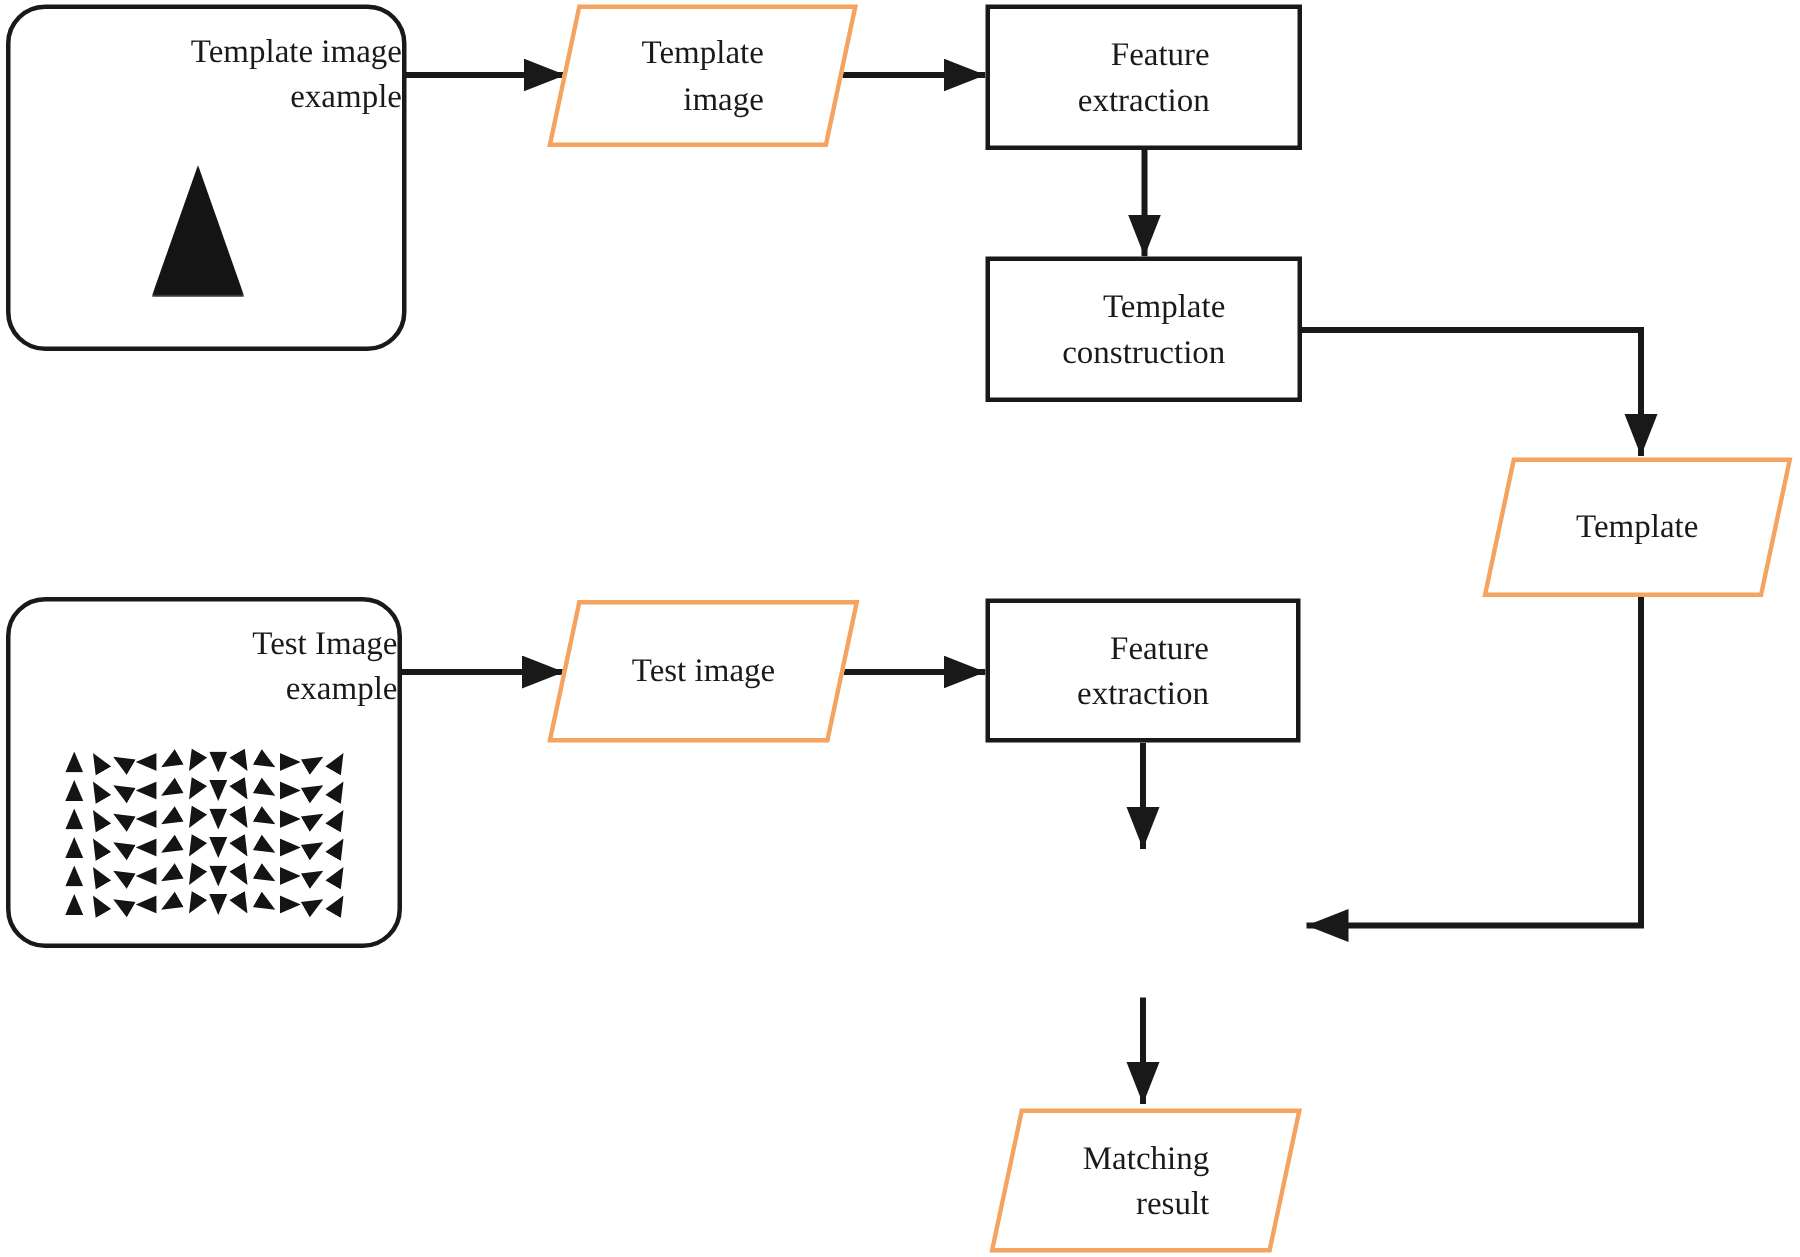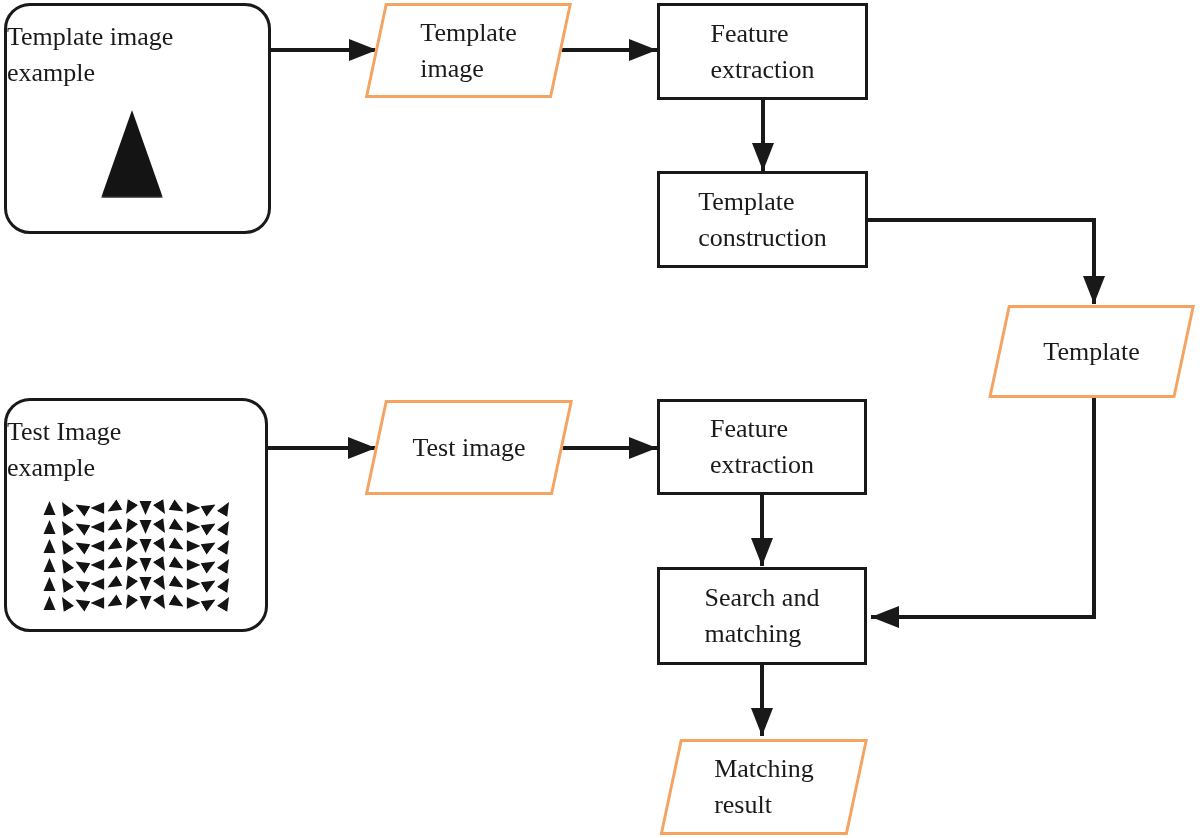--- a/index.html
+++ b/index.html
@@ -25,22 +25,22 @@
     width: 1200px; height: 838px;
   }
   .edges-svg polyline {
     fill: none;
     stroke: var(--line);
     stroke-width: 4;
   }
   
   .node-label {
     white-space: pre-line;
-    text-align: left;
-    font-size: 26px;
+    text-align: right;
+    font-size: 22px;
     line-height: 1.38;
     color: var(--ink);
   }
   .rect-node {
     position: absolute;
     border: 3px solid var(--line);
     background: var(--bg);
     display: flex;
     align-items: center;
     justify-content: center;
@@ -249,24 +249,20 @@
   <div class="para-node" style="left:385px; top:400px; width:188px; height:95px;">
     <div class="para-border"></div>
     <div class="node-label">Test image</div>
   </div>
 
   <div class="rect-node" style="left:657px; top:399px; width:210px; height:96px;">
     <div class="node-label">Feature
 extraction</div>
   </div>
 
-  <div class="rect-node" style="left:657px; top:567px; width:210px; height:98px;">
-    <div class="node-label">Search and
-matching</div>
-  </div>
 
   <div class="para-node" style="left:680px; top:739px; width:188px; height:96px;">
     <div class="para-border"></div>
     <div class="node-label">Matching
 result</div>
   </div>
 
 </div>
 
 </body></html>

